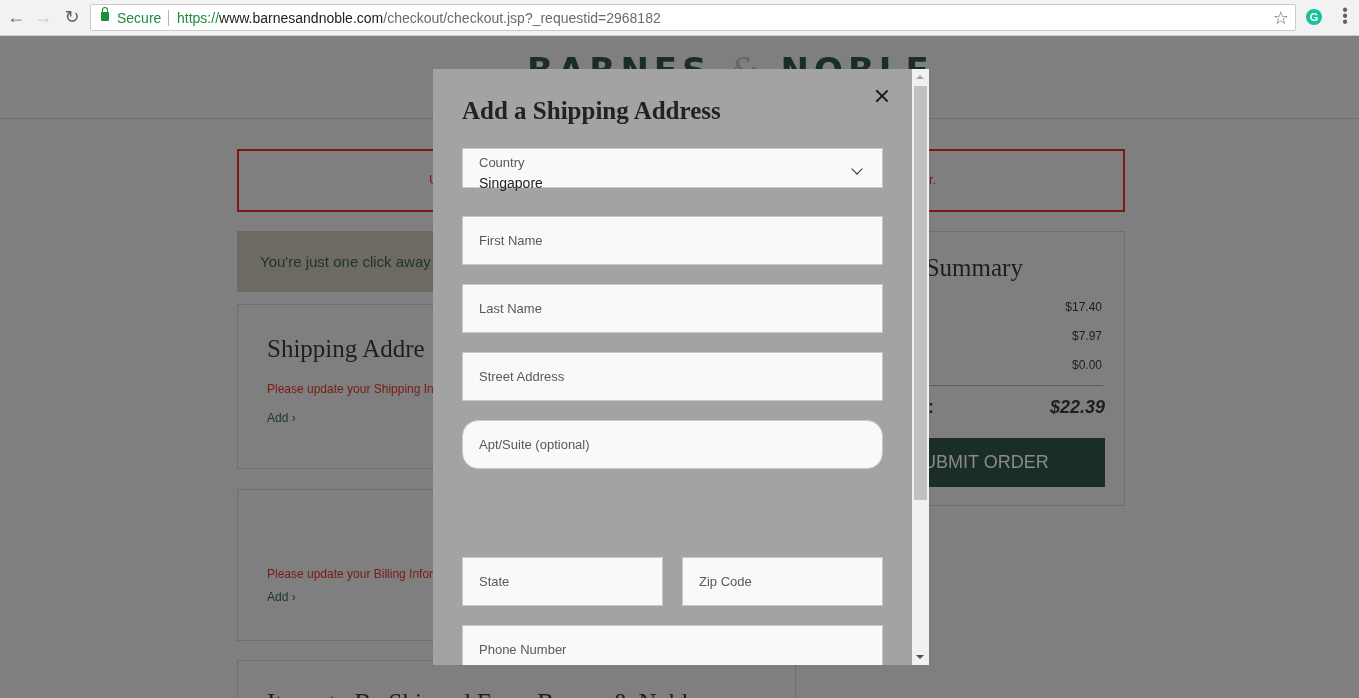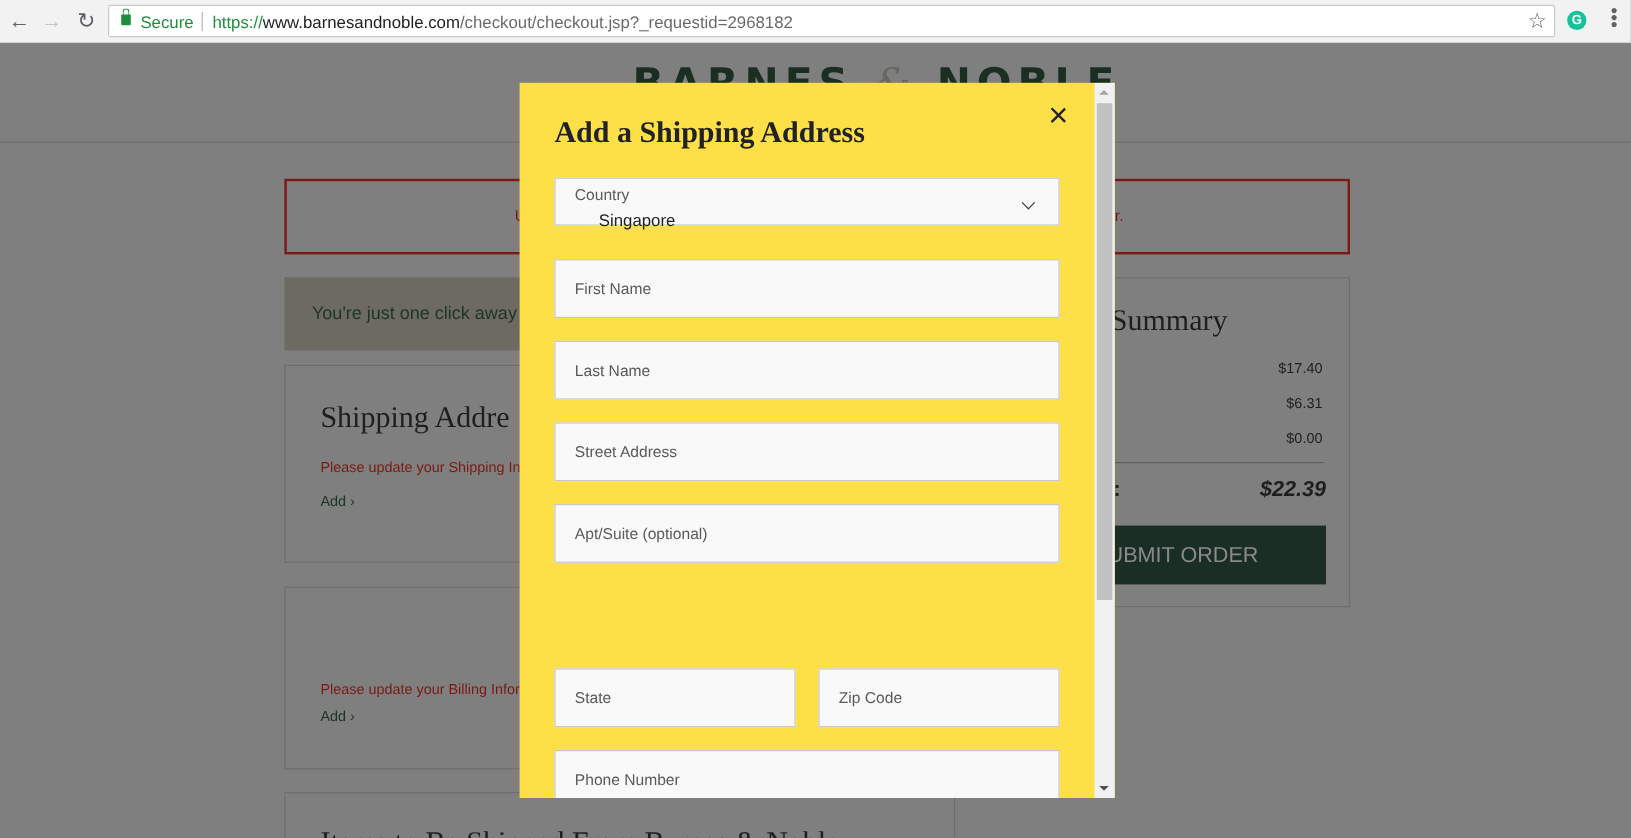--- a/index.html
+++ b/index.html
@@ -38,36 +38,36 @@
   .summary { position: absolute; left: 824px; top: 195px; width: 301px; height: 275px; border: 1px solid #6e6e6e; }
   .summary-title { position: absolute; left: 75px; top: 22px; font-family: "Liberation Serif", "DejaVu Serif", serif; font-size: 25px; color: #1e1e1e; white-space: nowrap; }
   .sum-label { position: absolute; left: 98px; font-size: 12px; color: #1e1e1e; }
   .sum-value { position: absolute; right: 22px; font-size: 12px; color: #1e1e1e; }
   .sum-line { position: absolute; left: 98px; top: 153px; width: 180px; height: 1px; background: #5e5e5e; }
   .sum-total-label { position: absolute; left: 98px; top: 165px; font-size: 18px; font-weight: bold; color: #1e1e1e; }
   .sum-total { position: absolute; right: 19px; top: 165px; font-size: 18px; font-weight: bold; color: #1e1e1e; font-style: italic; }
   .submit { position: absolute; left: 98px; top: 206px; width: 182px; height: 49px; background: #1b2e26; color: #8a8a8a; font-size: 18px; line-height: 49px; text-align: right; padding-right: 66px; white-space: nowrap; overflow: hidden; }
 
   
-  .modal { position: absolute; left: 433px; top: 69px; width: 496px; height: 596px; background: #fde047; overflow: hidden; padding-left: 44px; }
+  .modal { position: absolute; left: 433px; top: 69px; width: 496px; height: 596px; background: #a3a3a3; overflow: hidden; padding-left: 44px; }
   .modal-scroll { position: absolute; right: 0; top: 0; width: 17px; height: 596px; background: #f1f1f1; }
   .scroll-up { position: absolute; left: 4px; top: 6px; width: 0; height: 0; border-left: 4px solid transparent; border-right: 4px solid transparent; border-bottom: 4px solid #a3a3a3; }
   .scroll-down { position: absolute; left: 4px; bottom: 6px; width: 0; height: 0; border-left: 4px solid transparent; border-right: 4px solid transparent; border-top: 4px solid #505050; }
   .scroll-thumb { position: absolute; left: 2px; top: 17px; width: 13px; height: 414px; background: #c1c1c1; }
   .modal-title { position: absolute; left: 29px; top: 28px; font-family: "Liberation Serif", "DejaVu Serif", serif; font-size: 25px; color: #222; white-space: nowrap; }
   .close-btn { position: absolute; left: 439px; top: 17px; width: 20px; height: 20px; cursor: pointer; }
   .close-btn::before, .close-btn::after { content: ""; position: absolute; left: 9px; top: 2px; width: 1.6px; height: 16px; background: #222; }
   .close-btn::before { transform: rotate(45deg); }
   .close-btn::after { transform: rotate(-45deg); }
   .field { position: absolute; left: 29px; width: 421px; height: 49px; background: #f9f9f9; border: 1px solid #c8c8c8; }
   .field .ph { position: absolute; left: 16px; top: 16px; font-size: 13px; color: #595959; white-space: nowrap; }
   .field.half { width: 201px; }
   .select { position: absolute; left: 29px; top: 79px; width: 421px; height: 40px; background: #f9f9f9; border: 1px solid #c8c8c8; cursor: pointer; }
   .select .lbl { position: absolute; left: 16px; top: 6px; font-size: 13px; color: #5a5a5a; }
-  .select .val { position: absolute; left: 16px; top: 26px; font-size: 14px; color: #222; margin-left: 20px; }
+  .select .val { position: absolute; left: 16px; top: 26px; font-size: 14px; color: #222; }
   .chevron { position: absolute; right: 21px; top: 16px; width: 8px; height: 8px; border-right: 1.5px solid #333; border-bottom: 1.5px solid #333; transform: rotate(45deg); }
 </style>
 </head>
 <body>
 
 <div class="chrome">
   <div class="nav-btn" style="left:5px;"><span>←</span></div>
   <div class="nav-btn disabled" style="left:32px;"><span>→</span></div>
   <div class="nav-btn" style="left:61px;"><span>↻</span></div>
   <div class="omnibox">
@@ -106,21 +106,21 @@
   </div>
 
   <div class="card" style="top:624px;height:60px;">
     <span class="card-title" style="top:28px;">Items to Be Shipped From Barnes &amp; Noble</span>
   </div>
 
   <div class="summary">
     <span class="summary-title">er Summary</span>
     <span class="sum-label" style="top:68px;">)</span>
     <span class="sum-value" style="top:68px;">$17.40</span>
-    <span class="sum-value" style="top:97px;">$6.31</span>
+    <span class="sum-value" style="top:97px;">$7.97</span>
     <span class="sum-value" style="top:126px;">$0.00</span>
     <div class="sum-line"></div>
     <span class="sum-total-label">l:</span>
     <span class="sum-total">$22.39</span>
     <div class="submit">UBMIT ORDER</div>
   </div>
 </div>
 
 <div class="modal">
   <h2 class="modal-title">Add a Shipping Address</h2>
@@ -134,21 +134,21 @@
 
   <div class="field" style="top:147px;">
       <span class="ph">First Name</span>
     </div>
   <div class="field" style="top:215px;">
       <span class="ph">Last Name</span>
     </div>
   <div class="field" style="top:283px;">
       <span class="ph">Street Address</span>
     </div>
-  <div class="field" style="top:351px;">
+  <div class="field" style="top:351px;border-radius:16px;">
       <span class="ph">Apt/Suite (optional)</span>
     </div>
   <div class="field half" style="top:488px;">
       <span class="ph">State</span>
     </div>
   <div class="field half" style="top:488px;left:249px;">
       <span class="ph">Zip Code</span>
     </div>
   <div class="field" style="top:556px;">
       <span class="ph">Phone Number</span>

